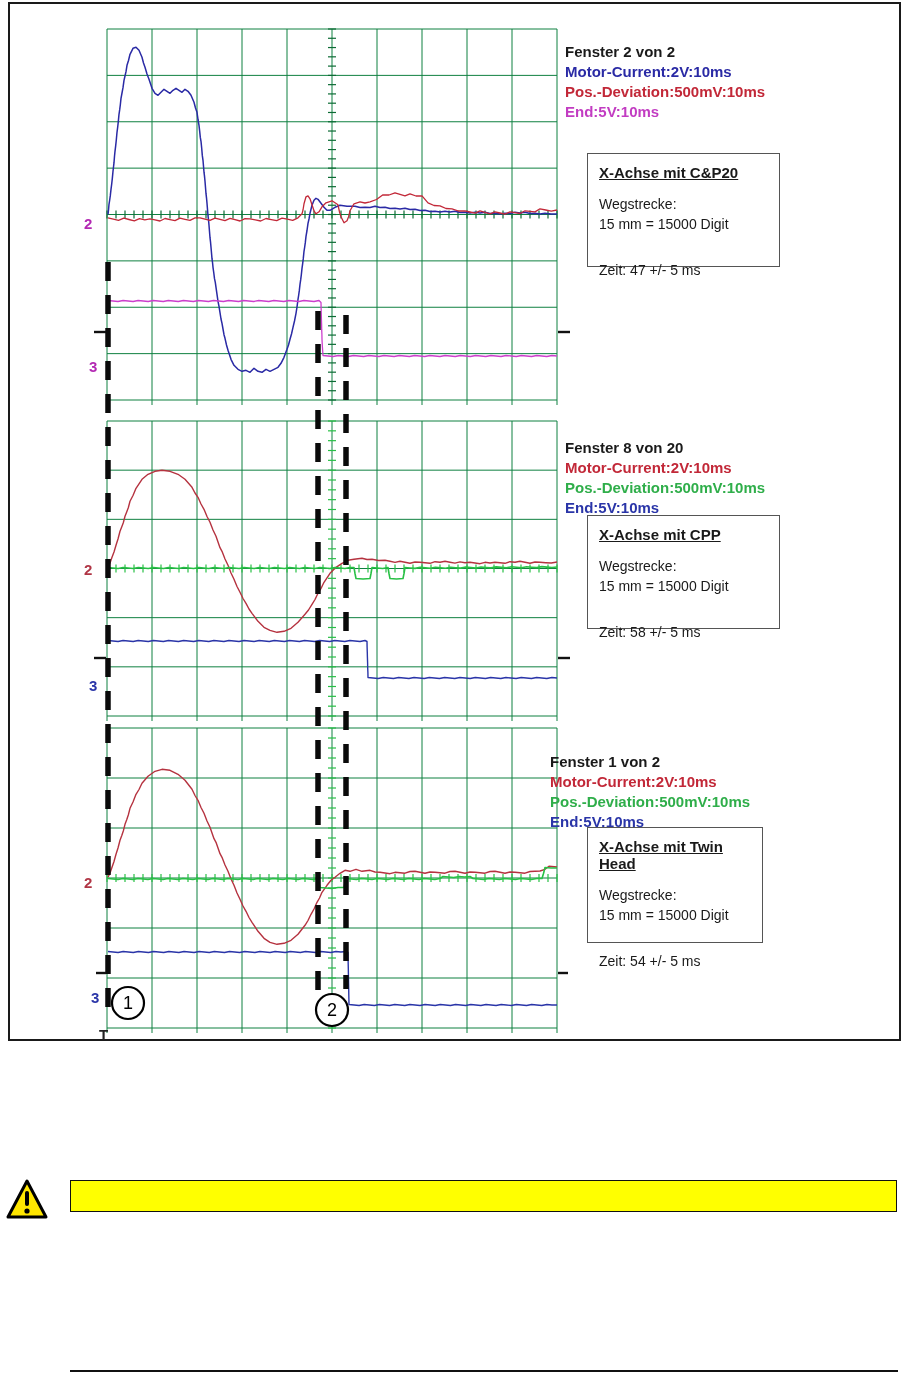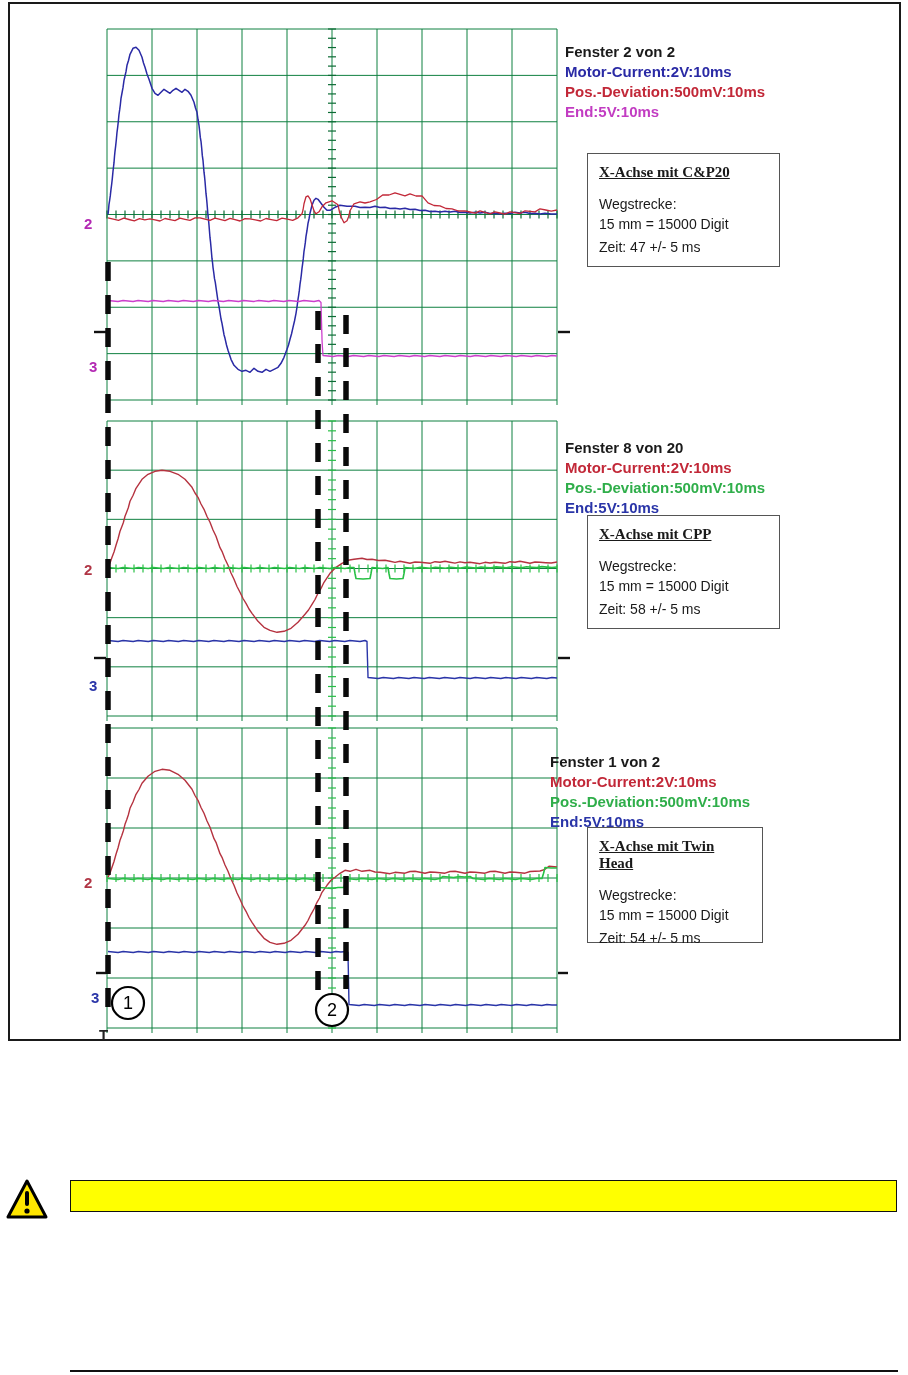--- a/index.html
+++ b/index.html
@@ -2,23 +2,23 @@
 <html><head>
 <meta charset="utf-8">
 <style>
   html,body{margin:0;padding:0;background:#fff;}
   .page{position:relative;width:908px;height:1375px;background:#ffffff;
         font-family:"Liberation Sans",sans-serif;overflow:hidden;}
   .figure-svg{position:absolute;left:0;top:0;}
   .legend{position:absolute;font-size:15px;font-weight:bold;line-height:20px;white-space:nowrap;margin-top:32px;}
   .ibox{position:absolute;border:1px solid #555;background:#fff;box-sizing:border-box;
         padding:10px 11px;font-size:14px;color:#1a1a1a;}
-  .ibt{font-size:15px;font-weight:bold;text-decoration:underline;margin-bottom:13px;font-family:Liberation Serif, serif;}
+  .ibt{font-size:15px;font-weight:bold;text-decoration:underline;margin-bottom:13px;}
   .ibl{line-height:20px;}
-  .ibz{margin-top:3px;}
+  .ibz{margin-top:26px;}
   .hl-bar{position:absolute;box-sizing:border-box;border:1px solid #111;}
   .warn-icon{position:absolute;}
   .footer-rule{position:absolute;background:#111;}
 </style>
 </head>
 <body>
 
 <div class="page">
 
   <svg class="figure-svg" width="908" height="1050" viewBox="0 0 908 1050">

